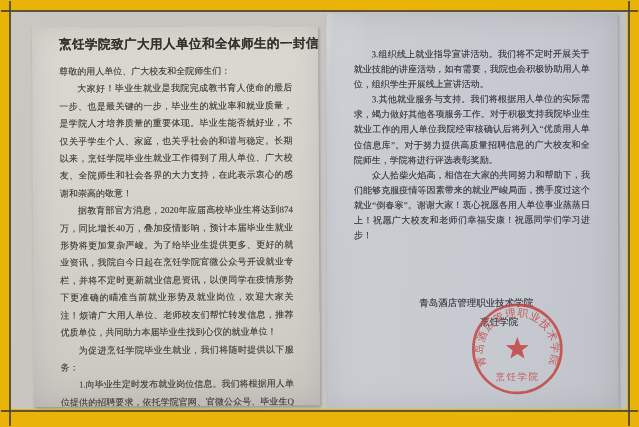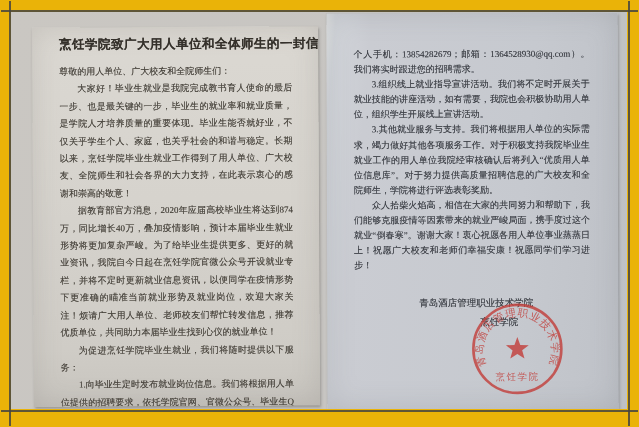--- a/index.html
+++ b/index.html
@@ -80,21 +80,20 @@
           <p class="para indent">大家好！毕业生就业是我院完成教书育人使命的最后一步、也是最关键的一步，毕业生的就业率和就业质量，是学院人才培养质量的重要体现。毕业生能否就好业，不仅关乎学生个人、家庭，也关乎社会的和谐与稳定。长期以来，烹饪学院毕业生就业工作得到了用人单位、广大校友、全院师生和社会各界的大力支持，在此表示衷心的感谢和崇高的敬意！</p>
           <p class="para indent">据教育部官方消息，2020年应届高校毕业生将达到874万，同比增长40万，叠加疫情影响，预计本届毕业生就业形势将更加复杂严峻。为了给毕业生提供更多、更好的就业资讯，我院自今日起在烹饪学院官微公众号开设就业专栏，并将不定时更新就业信息资讯，以便同学在疫情形势下更准确的瞄准当前就业形势及就业岗位，欢迎大家关注！烦请广大用人单位、老师校友们帮忙转发信息，推荐优质单位，共同助力本届毕业生找到心仪的就业单位！</p>
           <p class="para indent">为促进烹饪学院毕业生就业，我们将随时提供以下服务：</p>
           <p class="para indent">1.向毕业生定时发布就业岗位信息。我们将根据用人单位提供的招聘要求，依托学院官网、官微公众号、毕业生QQ群、微信群等传播载体进行全面宣传，更加及时、精准地将招聘信息送达到每一位毕业生手中，提高毕业生与用人单位的匹配度。欢迎广大用人单位联系我院就业办公室（办公电话：0532-88022177；</p>
         </div>
     </div>
 
     <div class="page page-right">
       <div class="body-text">
 
-      <p class="para">个人手机：13854282679；邮箱：1364528930@qq.com）。我们将实时跟进您的招聘需求。</p>
           <p class="para indent">3.组织线上就业指导宣讲活动。我们将不定时开展关于就业技能的讲座活动，如有需要，我院也会积极协助用人单位，组织学生开展线上宣讲活动。</p>
           <p class="para indent">3.其他就业服务与支持。我们将根据用人单位的实际需求，竭力做好其他各项服务工作。对于积极支持我院毕业生就业工作的用人单位我院经审核确认后将列入“优质用人单位信息库”。对于努力提供高质量招聘信息的广大校友和全院师生，学院将进行评选表彰奖励。</p>
           <p class="para indent">众人拾柴火焰高，相信在大家的共同努力和帮助下，我们能够克服疫情等因素带来的就业严峻局面，携手度过这个就业“倒春寒”。谢谢大家！衷心祝愿各用人单位事业蒸蒸日上！祝愿广大校友和老师们幸福安康！祝愿同学们学习进步！</p>
         </div>
 
       <div class="sig-line sig-org">青岛酒店管理职业技术学院</div>
       <div class="sig-line sig-dept">烹饪学院</div>
 
       <svg class="seal" viewBox="0 0 110 110">
         <defs>

